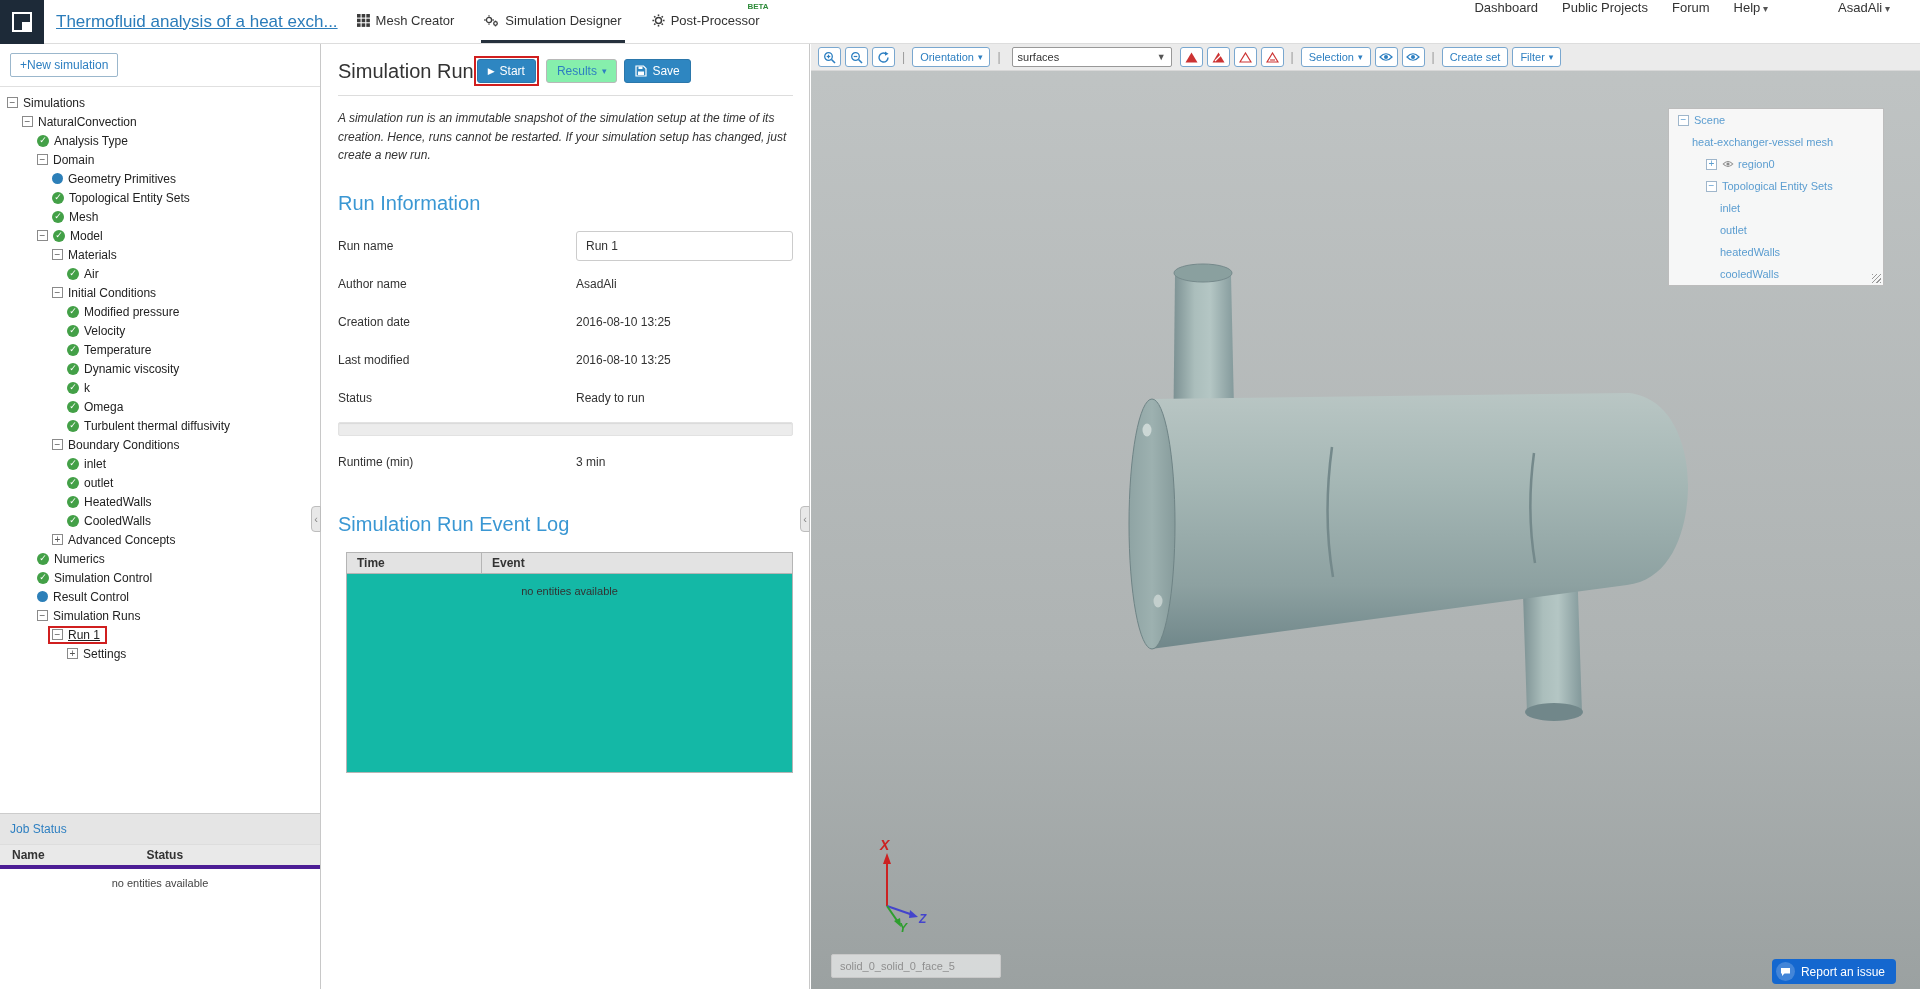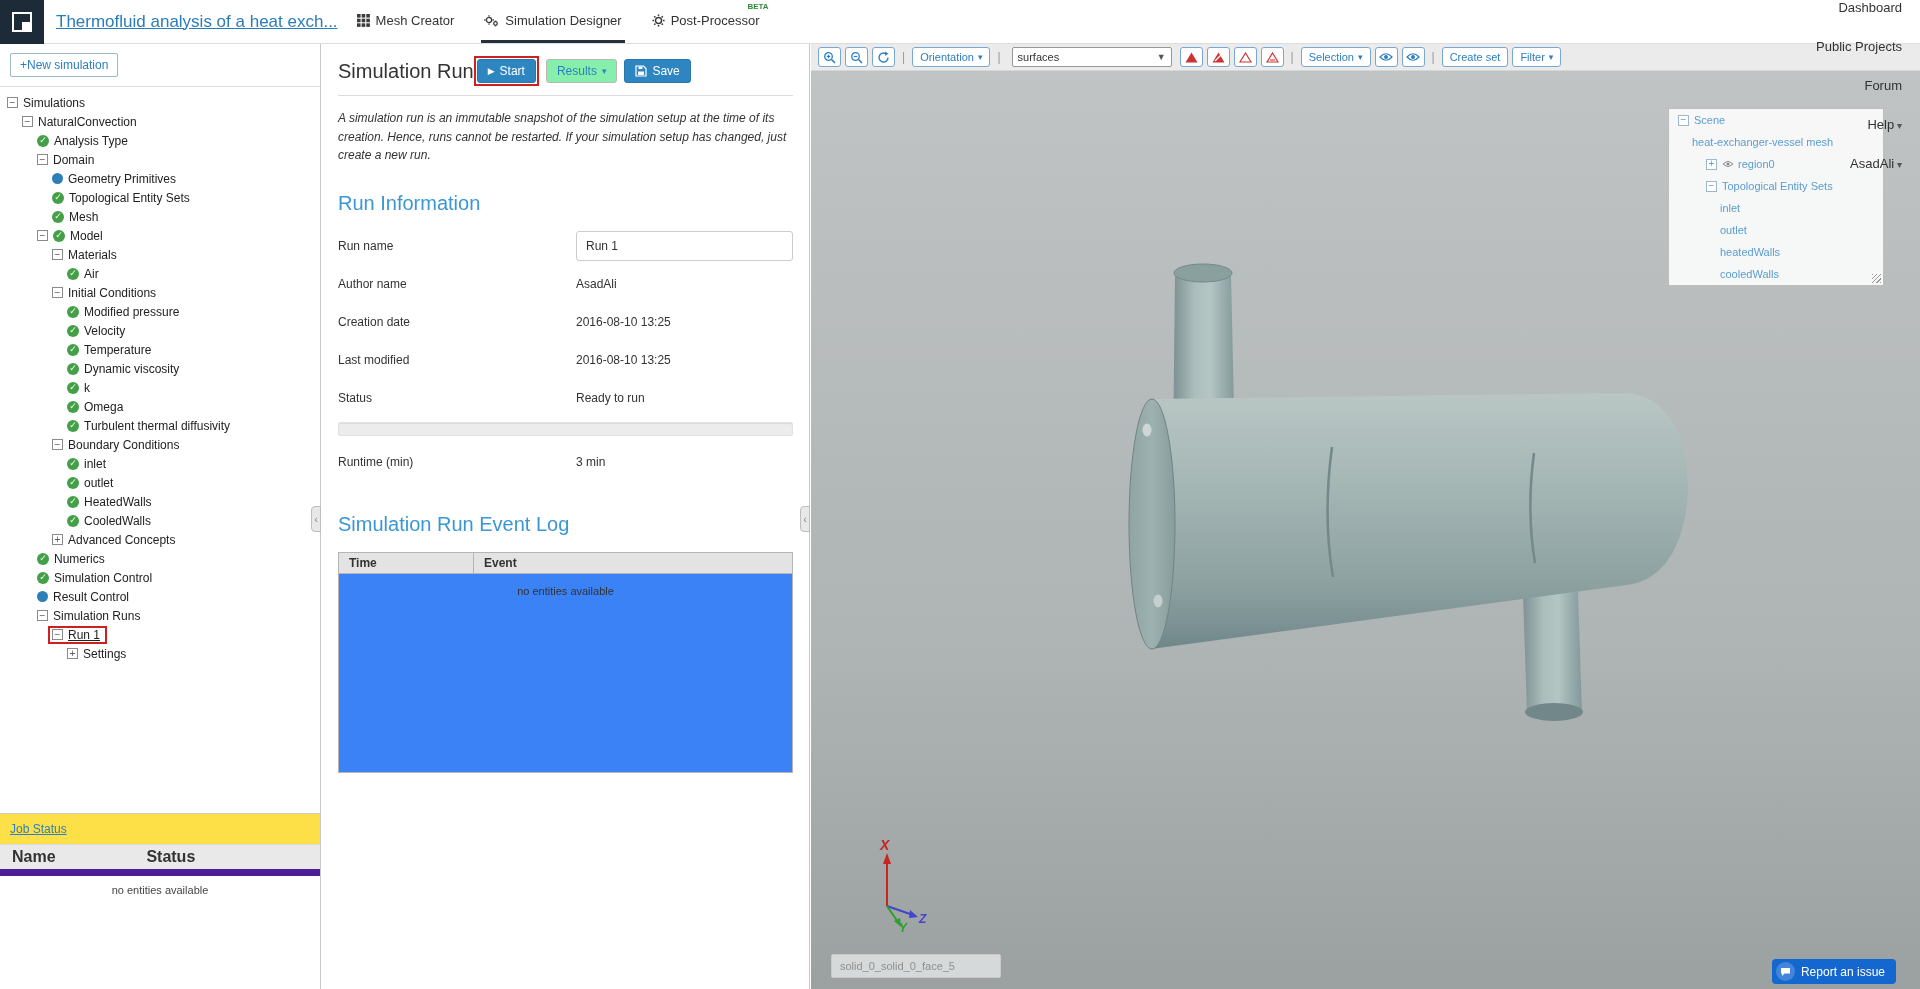--- a/index.html
+++ b/index.html
@@ -11,21 +11,21 @@
   #header { position:absolute; top:0; left:0; right:0; height:44px; background:#fff;
             border-bottom:1px solid #ddd; display:flex; align-items:stretch; z-index:10; }
   .logo { width:44px; height:44px; background:#1d2a38; display:flex; align-items:center; justify-content:center; flex:none; }
   .project-title { align-self:center; margin-left:12px; font-size:17px; color:#2b7cba;
                    text-decoration:underline; white-space:nowrap; overflow:hidden; max-width:315px; flex:none; }
   .tabs { display:flex; margin-left:16px; gap:24px; align-items:stretch; }
   .tab { display:flex; align-items:center; gap:6px; font-size:13px; color:#333; padding:0 3px;
          position:relative; cursor:pointer; border-bottom:3px solid transparent; }
   .tab.active { border-bottom:3px solid #26313d;align-items:center; }
   .tab .beta { position:absolute; top:2px; right:-6px; font-size:8px; font-weight:bold; color:#2e8b3a; }
-  .top-links { margin-left:auto; display:flex; align-items:flex-end; gap:24px; padding-right:18px;flex-direction:column; }
+  .top-links { margin-left:auto; display:flex; align-items:flex-start; gap:24px; padding-right:30px; }
   .top-link { font-size:13px; color:#333; text-decoration:none; cursor:pointer; white-space:nowrap; }
   .top-link:last-child { margin-left:46px; }
   .top-link.f-caret .tl-label::after { content:" ▾"; font-size:10px; color:#555; }
 
   
   #sidebar { position:absolute; top:44px; left:0; width:321px; bottom:0; background:#fff;
              border-right:1px solid #c8c8c8; }
   .new-sim-row { padding:9px 10px; border-bottom:1px solid #e0e0e0; }
   .new-sim-btn { display:inline-block; padding:4px 9px; font-size:12px; color:var(--accent,#2d7fc1);
                  background:#fff; border:1px solid #9bb7cc; border-radius:2px; cursor:pointer; }
@@ -42,23 +42,23 @@
   .exp-minus .expander::before { content:"−"; }
   .exp-plus  .expander::before { content:"+"; }
 
   .status { display:none; width:12px; height:12px; border-radius:50%; margin-right:5px; flex:none;
             align-items:center; justify-content:center; color:#fff; font-size:9px; line-height:1; }
   .st-check .status { display:inline-flex; background:var(--green,#43a047); }
   .st-check .status::before { content:"✓"; }
   .st-dot .status { display:inline-flex; background:var(--dot,#2c7fb8); width:11px; height:11px; }
 
   .job-status { position:absolute; left:0; right:0; bottom:0; height:176px; background:#fff; border-top:1px solid #ccc; }
-  .job-title { background:#fde047; color:var(--accent,#2d7fc1); font-size:12px; padding:8px 10px; border-bottom:1px solid #ddd;text-decoration:underline; }
-  .job-head { display:grid; grid-template-columns:42% 58%; background:#e9e9e9; border-bottom:7px solid #4c1d95;
-              font-size:16px; font-weight:bold; color:#333; }
+  .job-title { background:#e5e5e5; color:var(--accent,#2d7fc1); font-size:12px; padding:8px 10px; border-bottom:1px solid #ddd; }
+  .job-head { display:grid; grid-template-columns:42% 58%; background:#e9e9e9; border-bottom:4px solid #4c1d95;
+              font-size:12px; font-weight:bold; color:#333; }
   .job-head span { padding:3px 12px; }
   .job-empty { text-align:center; font-size:11px; color:#444; padding-top:8px; }
 
   .collapse-handle { position:absolute; top:462px; right:-1px; width:10px; height:26px; background:#e8e8e8;
                      border:1px solid #bdbdbd; border-radius:4px 0 0 4px; z-index:5; display:flex;
                      align-items:center; justify-content:center; color:#888; font-size:11px; cursor:pointer; }
   .collapse-handle::before { content:"‹"; }
 
   
   #panel { position:absolute; top:44px; left:322px; width:488px; bottom:0; background:#fff;
@@ -77,21 +77,21 @@
   .caret { font-size:9px; }
   .note { font-size:12px; font-style:italic; color:#333; line-height:1.55; margin:13px 0 0; }
   h2.sec { font-size:20px; font-weight:400; color:var(--heading-blue,#3a97d3); margin:27px 0 16px; }
   .frow { display:flex; align-items:center; margin-bottom:9px; min-height:29px; }
   .frow label { width:238px; flex:none; font-size:12px; color:#333; }
   .fval { font-size:12px; color:#333; }
   .run-input { width:218px; height:30px; border:1px solid #ccc; border-radius:3px; padding:0 9px;
                font-size:12px; color:#333; font-family:inherit; }
   .progress { height:14px; background:#ececec; border:1px solid #e2e2e2; border-radius:2px;
               margin:8px 0 12px; box-shadow:inset 0 1px 1px rgba(0,0,0,.08); }
-  .log-table { border:1px solid #b5b5b5; height:221px; margin-top:14px; background:#3b82f6; }
+  .log-table { border:1px solid #b5b5b5; height:221px; margin-top:14px; background:#14b8a6;margin-left:8px; }
   .log-head { display:flex; background:#e3e3e3; border-bottom:1px solid #b5b5b5; font-size:12px; font-weight:bold; color:#333; }
   .log-col-time { width:135px; padding:3px 10px; border-right:1px solid #b5b5b5; }
   .log-col-event { flex:1; padding:3px 10px; }
   .log-empty { text-align:center; font-size:11px; color:#333; padding-top:11px; }
 
   
   #viewport { position:absolute; top:44px; left:811px; right:0; bottom:0;
               background:linear-gradient(180deg,#c0c4c4 0%,#aeb3b3 65%,#9ba1a1 100%); overflow:hidden; }
   #model-svg { position:absolute; inset:0; width:100%; height:100%; z-index:1; }
   .vp-toolbar { position:absolute; top:0; left:0; right:0; height:27px; background:#ebebeb;

